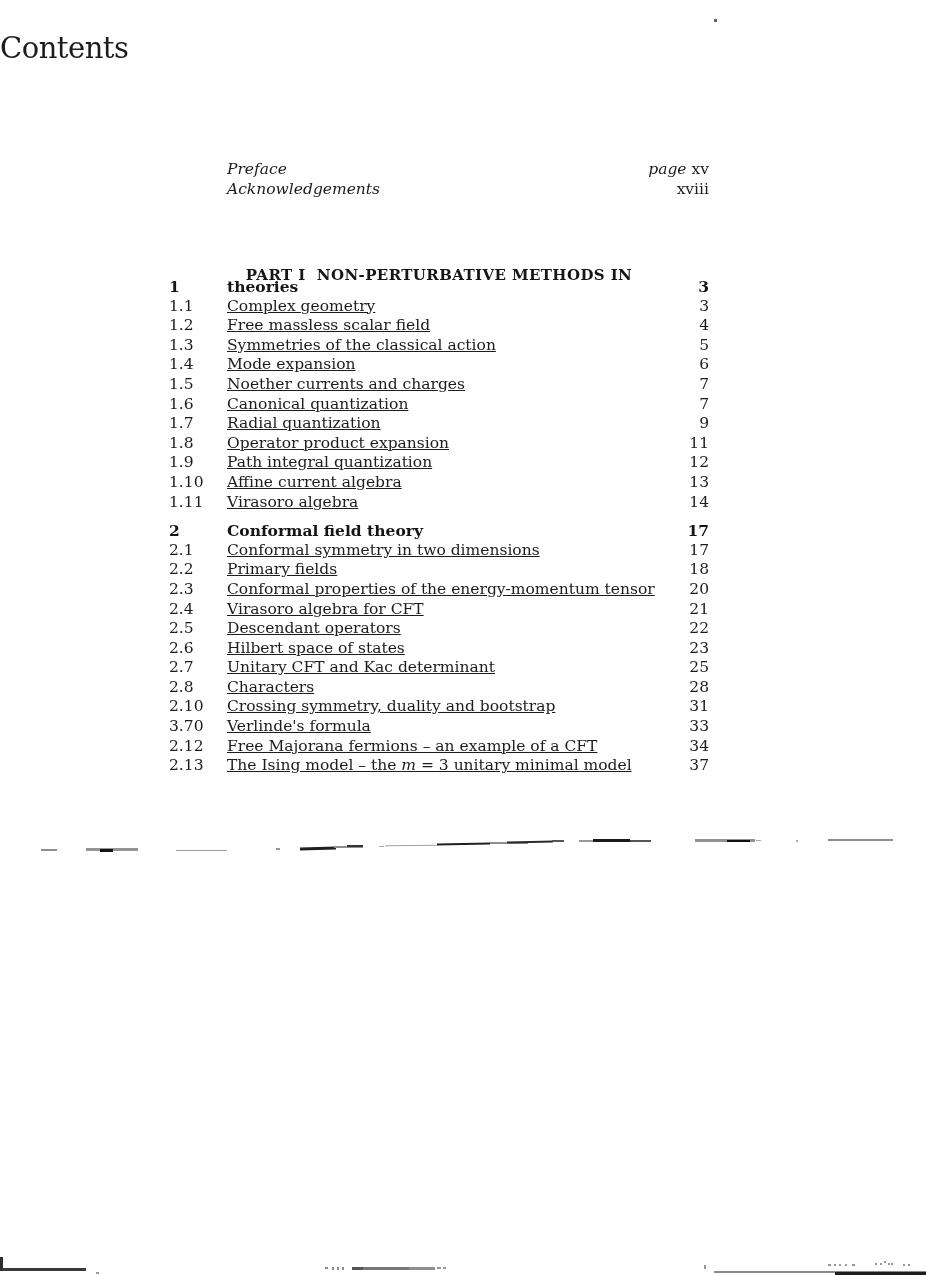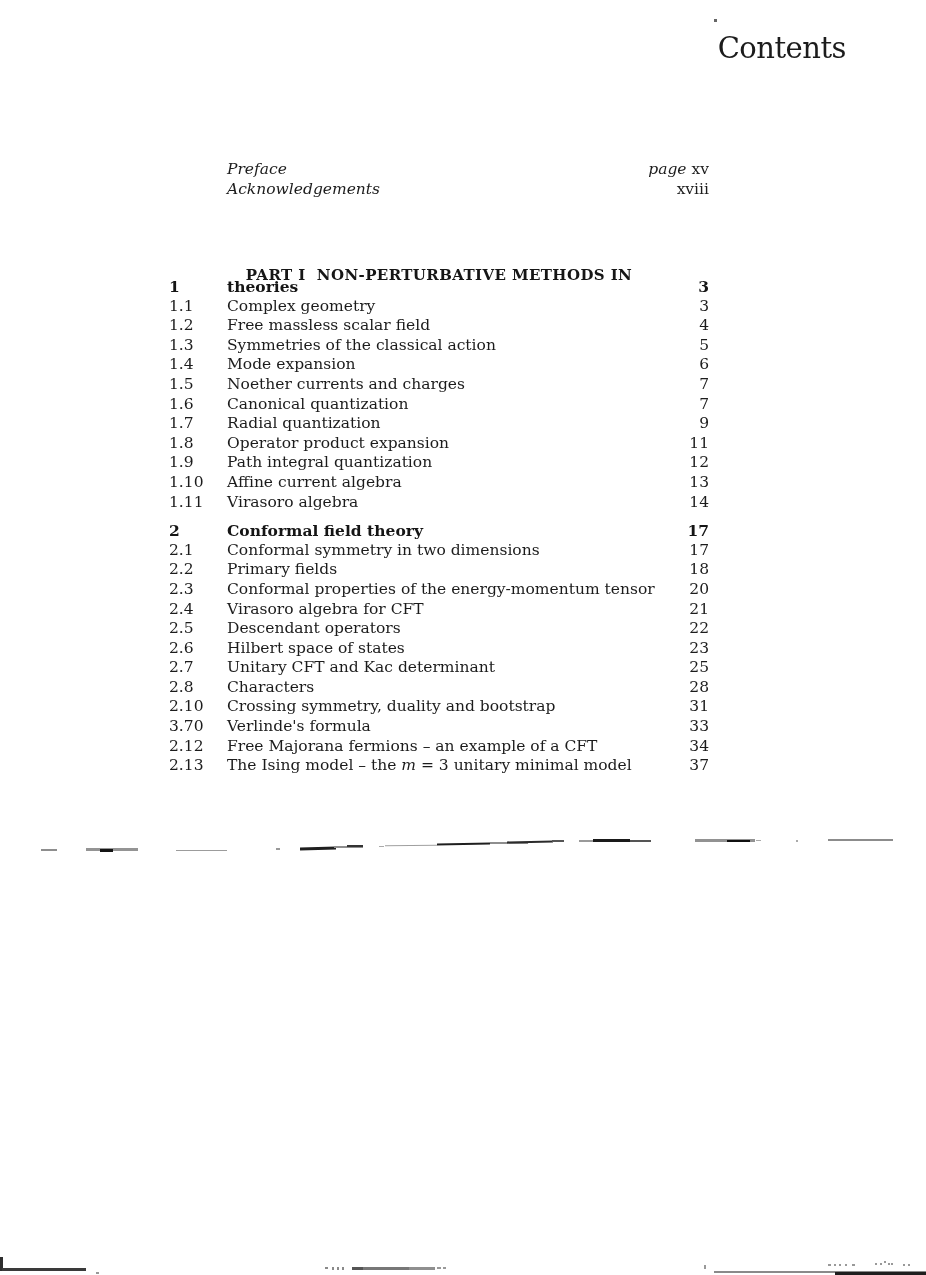--- a/index.html
+++ b/index.html
@@ -3,37 +3,37 @@
 <meta charset="utf-8">
 <style>
   html,body{margin:0;padding:0;}
   body{
     width:926px;height:1275px;position:relative;background:#ffffff;
     font-family:"DejaVu Serif","Liberation Serif",serif;color:#1c1c1c;
     overflow:hidden;
   }
   .title{
     position:absolute;top:31px;left:0;width:846px;margin:0;
-    text-align:right;font-size:29px;font-weight:400;letter-spacing:-0.5px;
+    text-align:left;font-size:29px;font-weight:400;letter-spacing:-0.5px;
   }
   .front{position:absolute;top:159px;left:169px;width:540px;}
   .fm-row{display:flex;line-height:20px;font-size:15.5px;}
   .fm-label{font-style:italic;padding-left:58px;flex:1 1 auto;}
   .page-col{flex:0 0 auto;text-align:right;}
   .pp{font-style:italic;margin-right:5px;}
   .part-heading{
     position:absolute;top:225px;left:169px;width:540px;
     text-align:center;font-weight:700;font-size:15px;line-height:20px;
     letter-spacing:0.4px;white-space:pre-wrap;color:#161616;
   }
   .chapters{position:absolute;top:277px;left:169px;width:540px;}
   .row{display:flex;line-height:19.6px;font-size:15.5px;}
   .num{width:58px;flex:0 0 auto;}
   .titlewrap{flex:1 1 auto;}
-  .stitle{flex:1 1 auto;}
+  .stitle{flex:1 1 auto;text-decoration:underline;}
   .pg{width:46px;flex:0 0 auto;text-align:right;}
   .ch-header{font-weight:700;color:#151515;}
   .ch-header .num{align-self:flex-start;}
   .ch-header .pg{align-self:flex-end;}
   .ch-gap{margin-top:9px;}
   .it{font-style:italic;}
   .artifact{position:absolute;pointer-events:none;}
 </style>
 </head>
 <body>

